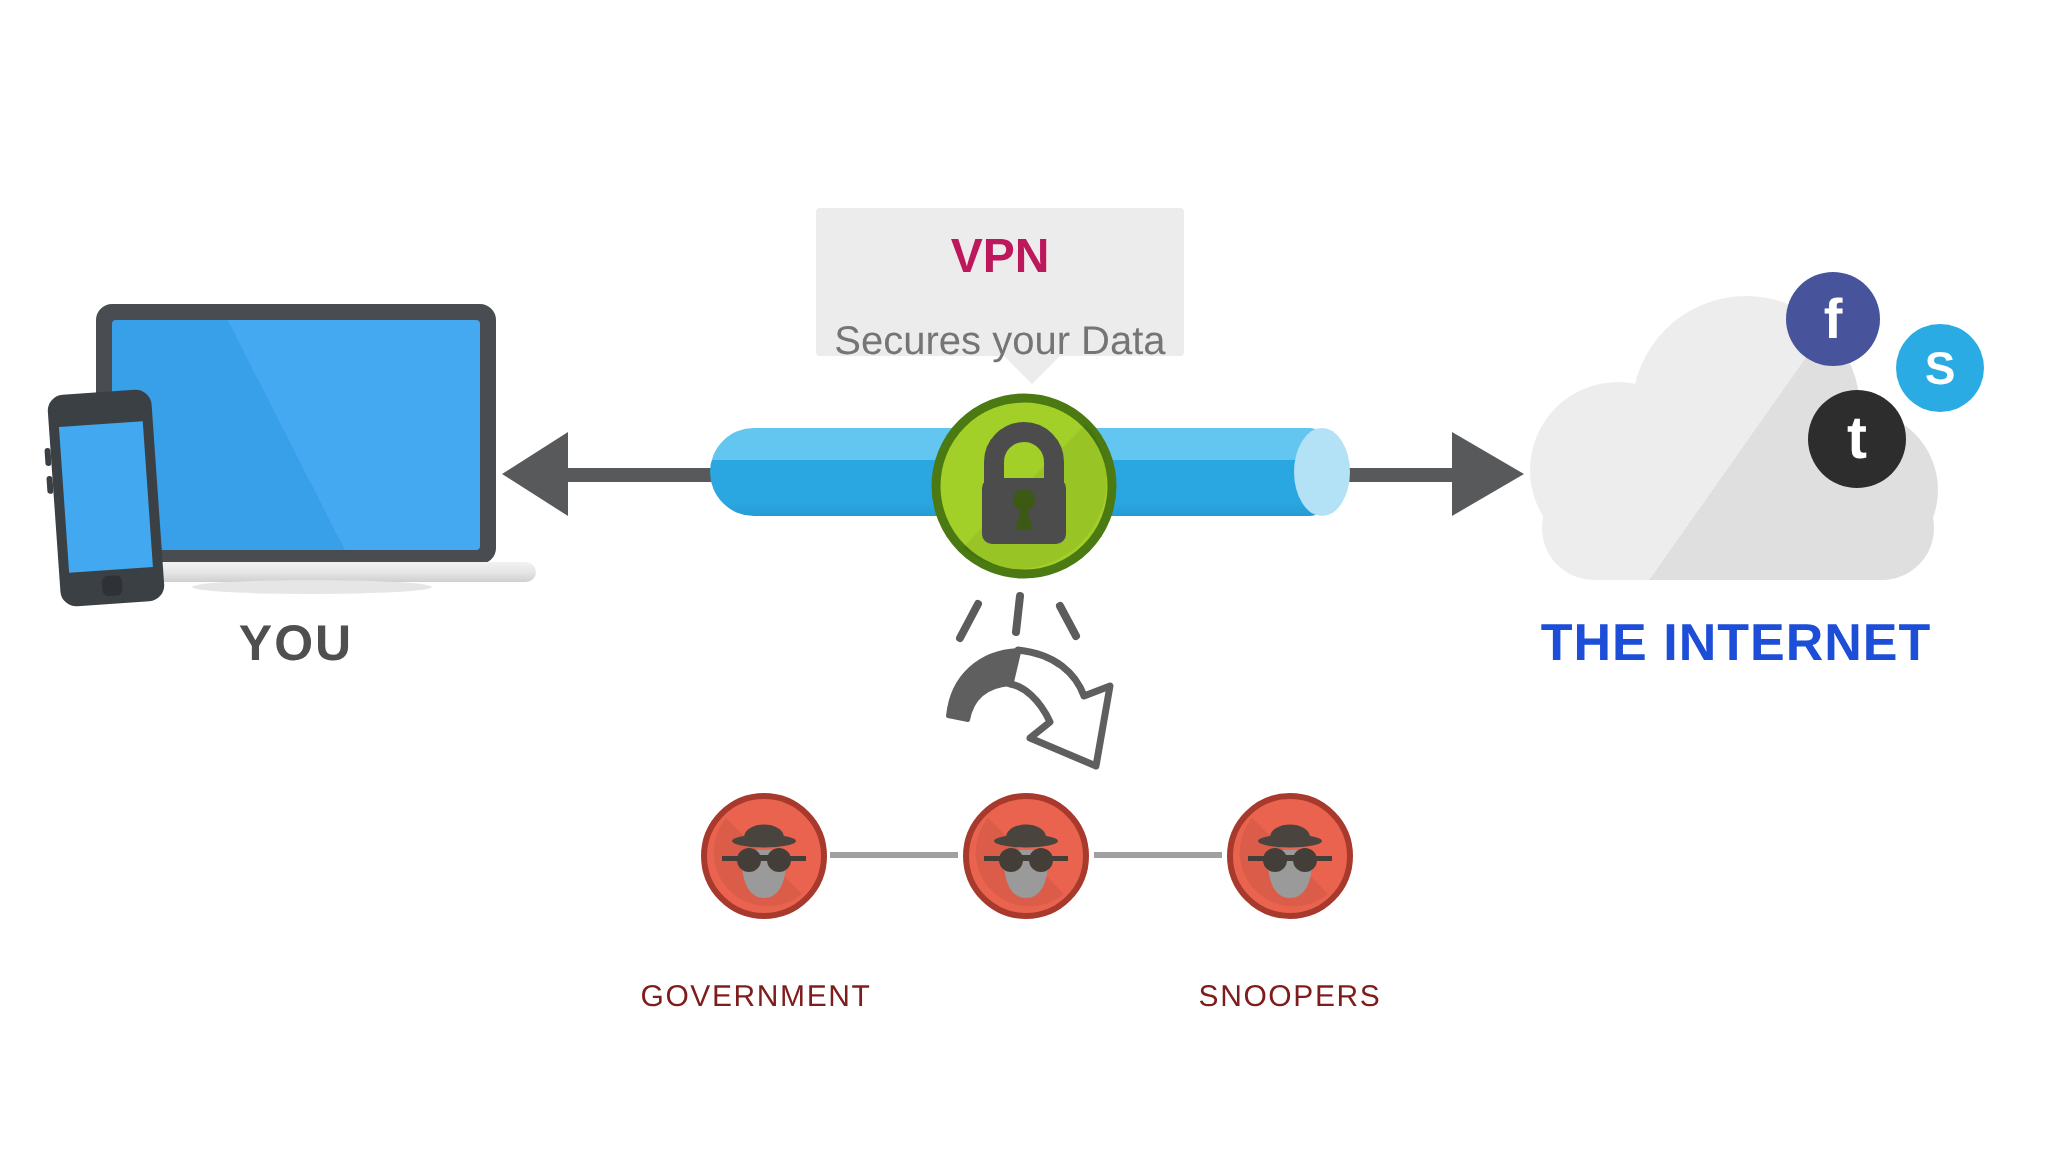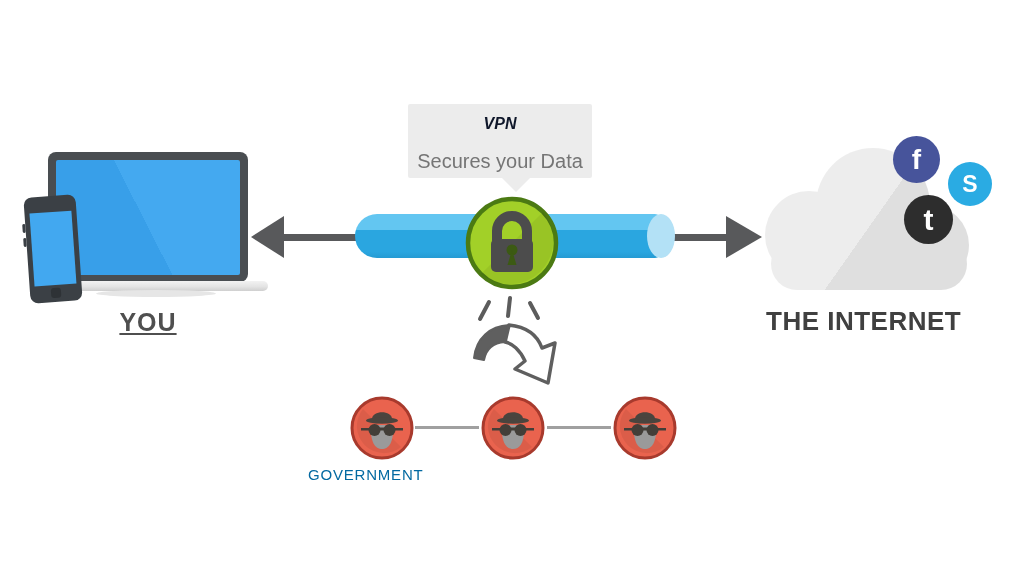--- a/index.html
+++ b/index.html
@@ -16,55 +16,55 @@
   .laptop-base{left:70px;top:281px;width:198px;height:10px;border-radius:4px 10px 10px 4px;
     background:linear-gradient(#f2f2f2 0%,#e4e4e4 55%,#cfcfcf 100%);}
   .device-shadow{left:96px;top:290px;width:120px;height:7px;border-radius:50%;background:#e6e6e6;}
   .phone{left:27px;top:196px;width:52px;height:106px;background:#3b4045;border-radius:8px;transform:rotate(-4deg);}
   .phone-screen{position:absolute;left:5px;top:16px;right:5px;bottom:17px;background:#42a8f0;}
   .phone-home{position:absolute;left:21px;bottom:4px;width:10px;height:10px;border-radius:3px;background:#2e3236;}
   .phone-btn{position:absolute;left:-3px;width:3px;height:9px;border-radius:2px;background:#3b4045;}
   .phone-btn.b1{top:26px;} .phone-btn.b2{top:40px;}
 
   .you-label{left:85px;top:308px;width:126px;text-align:center;font-size:25px;font-weight:bold;
-    color:#4f4f4f;letter-spacing:1px;text-decoration:underline;}
+    color:#4f4f4f;letter-spacing:1px;}
 
   
   .arrow-line{background:#58595b;height:7px;top:234px;}
   .arrow-line.l{left:282px;width:74px;}
   .arrow-line.r{left:664px;width:63px;}
   .arrow-head{width:0;height:0;top:216px;border-top:21px solid transparent;border-bottom:21px solid transparent;}
   .arrow-head.l{left:251px;border-right:33px solid #58595b;}
   .arrow-head.r{left:726px;border-left:36px solid #58595b;}
 
   
   .tunnel{left:355px;top:214px;width:306px;height:44px;border-radius:22px 6px 6px 22px;
     background:linear-gradient(180deg,#63c6f1 0%,#63c6f1 36%,#2aa6e0 36%,#2aa6e0 86%,#259bd3 100%);}
   .tunnel-cap{left:647px;top:214px;width:28px;height:44px;border-radius:50%;background:#b3e1f6;}
 
   
   .bubble{left:408px;top:104px;width:184px;height:74px;background:#ececec;border-radius:2px;text-align:center;}
   .bubble-tail{position:absolute;left:94px;top:74px;width:0;height:0;
     border-left:14px solid transparent;border-right:14px solid transparent;border-top:14px solid #ececec;}
-  .bubble-title{margin-top:11px;font-size:16px;font-weight:bold;color:#0f172a;font-style:italic;}
+  .bubble-title{margin-top:11px;font-size:24px;font-weight:bold;color:#be185d;}
   .bubble-sub{margin-top:17px;font-size:20px;color:#757575;}
 
   
   .cloud{left:757px;top:143px;}
   .social{border-radius:50%;display:flex;align-items:center;justify-content:center;color:#fff;font-weight:bold;}
   .social.fb{left:893px;top:136px;width:47px;height:47px;background:#47549b;font-size:28px;}
   .social.sk{left:948px;top:162px;width:44px;height:44px;background:#2aabe3;font-size:23px;}
   .social.tw{left:904px;top:195px;width:49px;height:49px;background:#2d2d2d;font-size:30px;}
-  .internet-label{left:766px;top:306px;width:204px;font-size:26px;font-weight:bold;
-    color:#404040;letter-spacing:0.5px;white-space:nowrap;}
+  .internet-label{left:766px;top:306px;width:204px;text-align:center;font-size:26px;font-weight:bold;
+    color:#1d4ed8;letter-spacing:0.5px;white-space:nowrap;}
 
   
   .connector{top:426px;width:64px;height:3px;background:#a0a0a0;}
   .connector.c1{left:415px;} .connector.c2{left:547px;}
-  .threat-label{top:466px;width:140px;text-align:left;font-size:15px;color:#0369a1;letter-spacing:0.8px;}
+  .threat-label{top:490px;width:140px;text-align:center;font-size:15px;color:#7f1d1d;letter-spacing:0.8px;}
   .threat-label.t1{left:308px;} .threat-label.t2{left:442px;} .threat-label.t3{left:575px;}
   .spy{top:395px;} .spy.s1{left:349px;} .spy.s2{left:480px;} .spy.s3{left:612px;}
 </style>
 </head>
 <body>
 
 <div class="stage">
 
   <div class="abs laptop">
     <div class="laptop-screen"></div>
@@ -175,14 +175,15 @@
     <path d="M23,24 C23,15 43,15 43,24 Z" fill="#4a443e"></path>
     <ellipse cx="33" cy="25.5" rx="16" ry="3.2" fill="#4a443e"></ellipse>
     <rect x="12" y="33" width="8" height="2.5" fill="#433e38"></rect>
     <rect x="46" y="33" width="8" height="2.5" fill="#433e38"></rect>
     <rect x="25" y="32.5" width="16" height="3" fill="#433e38"></rect>
     <circle cx="25.5" cy="35" r="6" fill="#433e38"></circle>
     <circle cx="40.5" cy="35" r="6" fill="#433e38"></circle>
   </svg>
 
   <div class="abs threat-label t1">GOVERNMENT</div>
+  <div class="abs threat-label t3">SNOOPERS</div>
 
 </div>
 
 </body></html>

